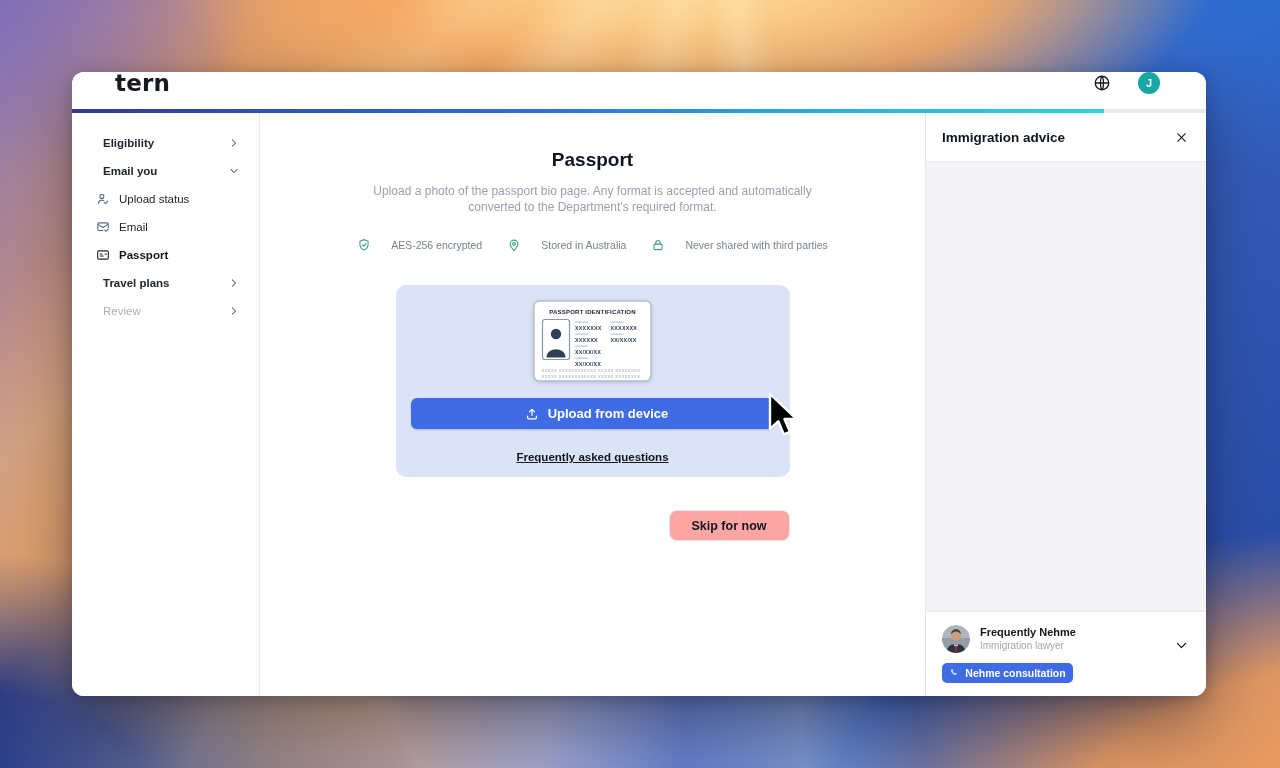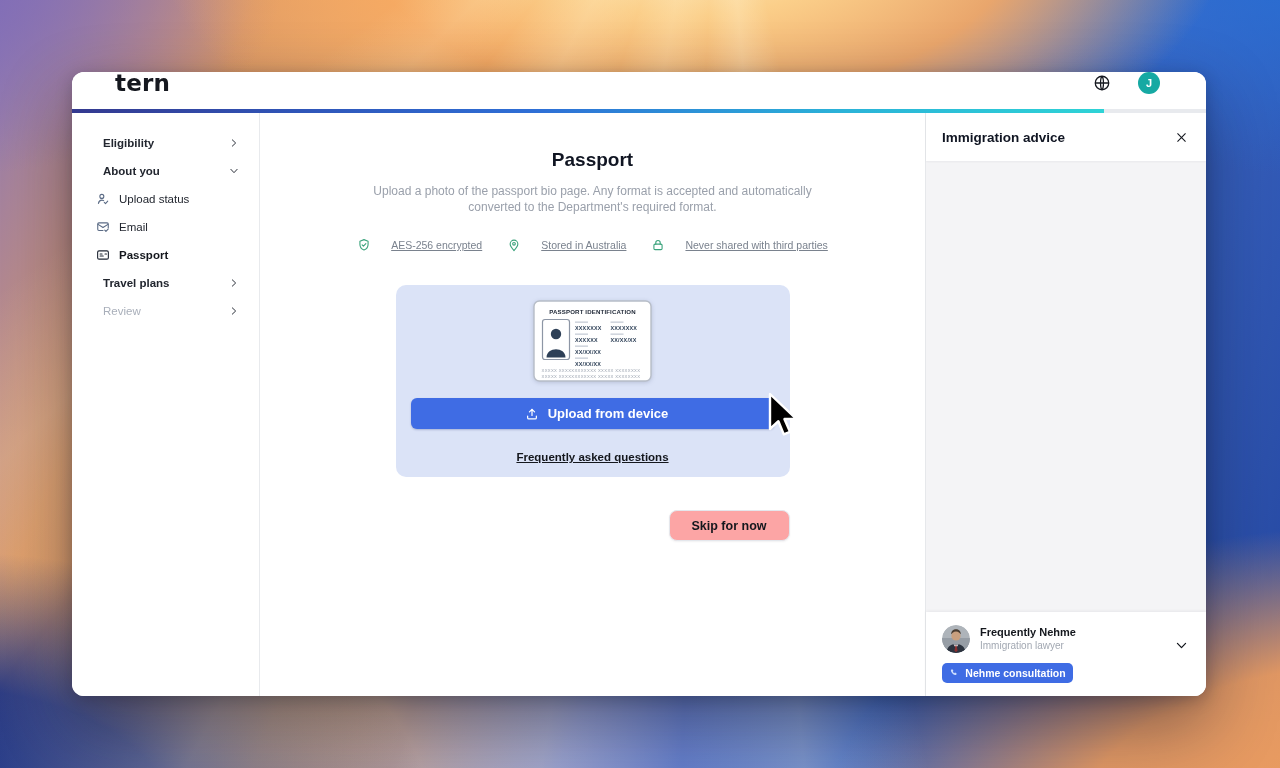--- a/index.html
+++ b/index.html
@@ -59,21 +59,21 @@
   .nav-row.sub .nav-ic svg { width:14px; height:14px; }
   .nav-row.sub .nav-label { font-weight:500; }
   .nav-row.sub.active .nav-label { font-weight:700; color:#14171d; }
   .nav-row.disabled .nav-label { color:#a9afba; font-weight:500; }
 
   
   .main { flex:1; min-width:0; background:#fff; }
   .page-title { margin-top:36px; text-align:center; font-size:19px; font-weight:700; color:#101522; }
   .page-desc { margin:13px auto 0; max-width:450px; text-align:center; font-size:12px; line-height:1.3; color:#9aa0ab; }
   .badges { margin-top:23px; display:flex; justify-content:center; gap:25px; }
-  .badge { display:flex; align-items:center; gap:20px; font-size:10.5px; color:#7a828e;text-decoration:underline; }
+  .badge { display:flex; align-items:center; gap:20px; font-size:10.5px; color:#7a828e; }
   .badge svg { width:14px; height:14px; }
 
   .upload-card { width:394px; margin:33px auto 0; background:#dbe3f7; border-radius:10px; padding:15px 15px 0; height:192px; }
   .pp-wrap { display:flex; justify-content:center; }
   .pp-svg { width:119px; height:82px; filter:drop-shadow(0 1px 2px rgba(30,40,80,.18)); }
 
   .upload-btn { margin-top:16px; width:364px; height:31px; border:none; border-radius:6px; background:#3f6ce4; color:#fff;
     font-family:inherit; font-size:13px; font-weight:600; display:flex; align-items:center; justify-content:center; gap:9px; cursor:pointer;
     box-shadow:0 1px 2px rgba(20,40,120,.25);padding-left:8px; }
   .upload-btn svg { width:14px; height:14px; }
@@ -142,21 +142,21 @@
       <nav class="sidebar">
         <div class="nav-row section">
           <span class="nav-label">Eligibility</span>
           <span class="chev">
             <svg viewBox="0 0 24 24" fill="none" stroke="#2c313b" stroke-width="2.4" stroke-linecap="round" stroke-linejoin="round">
                 <path d="M8 4.5l8 7.5-8 7.5"></path>
               </svg>
           </span>
         </div>
         <div class="nav-row section">
-          <span class="nav-label">About you</span>
+          <span class="nav-label">Email you</span>
           <span class="chev">
             <svg viewBox="0 0 24 24" fill="none" stroke="#2c313b" stroke-width="2.4" stroke-linecap="round" stroke-linejoin="round">
                 <path d="M4.5 8l7.5 8 7.5-8"></path>
               </svg>
           </span>
         </div>
         <div class="nav-row sub">
           <span class="nav-ic">
             <svg viewBox="0 0 24 24" fill="none" stroke="#5b6b85" stroke-width="1.9" stroke-linecap="round" stroke-linejoin="round">
               <circle cx="10" cy="7.5" r="3.4"></circle>

